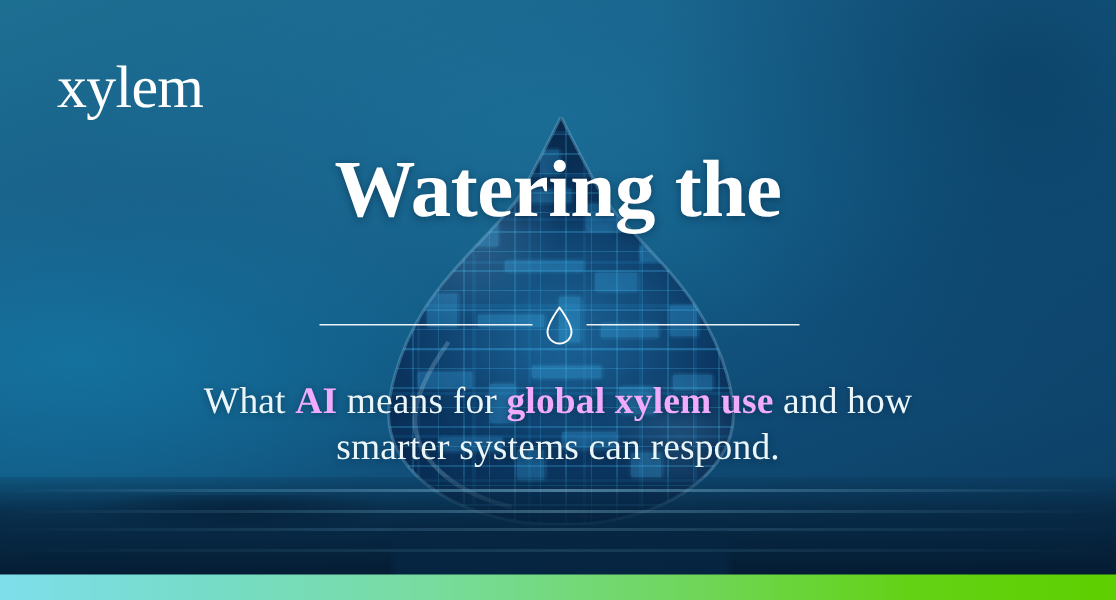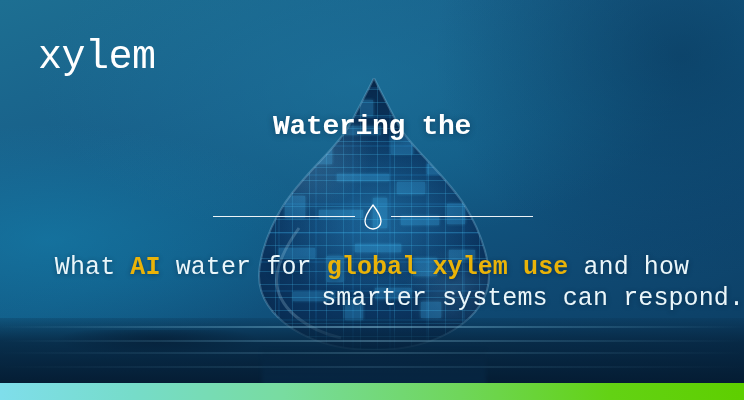--- a/index.html
+++ b/index.html
@@ -5,21 +5,21 @@
   html, body {
     margin: 0;
     padding: 0;
     background: #0d3b55;
   }
   #canvas {
     position: relative;
     width: 744px;
     height: 400px;
     overflow: hidden;
-    font-family: Liberation Mono, monospace;
+    font-family: Liberation Serif, serif;
     background: #15587e;
   }
 
   
   .bg-base {
     position: absolute;
     inset: 0;
     background:
       radial-gradient(ellipse 62% 58% at 48% 20%, rgba(30,120,160,0.55) 0%, rgba(24,95,140,0.0) 70%),
       linear-gradient(160deg, #1d6f92 0%, #18608a 26%, #125a85 48%, #0f4a74 70%, #0b3a5e 100%);
@@ -147,21 +147,21 @@
     user-select: none;
   }
 
   
   .headline {
     position: absolute;
     left: 0; right: 0;
     top: 103px;
     text-align: center;
     color: #ffffff;
-    font-size: 28px;
+    font-size: 54px;
     font-weight: bold;
     line-height: 47px;
     letter-spacing: -0.3px;
     text-shadow: 0 1px 6px rgba(3,26,48,0.45);
   }
   .headline .l2 { display: block; }
 
   
   .divider {
     position: absolute;
@@ -195,23 +195,23 @@
     text-align: center;
     color: #eaf6fa;
     font-size: 25px;
     font-weight: normal;
     line-height: 31px;
     letter-spacing: 0.1px;
     text-shadow: 0 1px 5px rgba(3,26,48,0.45);
   }
   .subtitle b {
     font-weight: bold;
-    color: #eab308;
-  }
-  .subtitle .l2 { display: block; text-align: right; }
+    color: #f0abfc;
+  }
+  .subtitle .l2 { display: block; }
 
   
   .bottom-bar {
     position: absolute;
     left: 0; right: 0;
     bottom: 0;
     height: 17px;
     background: linear-gradient(90deg, #7fdeeb 0%, #76dcc9 18%, #78dca0 38%, #6fd65a 62%, #63d214 82%, #5ecf00 100%);
   }
 </style>
@@ -278,19 +278,19 @@
 
   <div class="divider">
     <div class="rule"></div>
     <div class="rule"></div>
     <svg class="drop-icon" viewBox="0 0 22 28">
       <path d="M11 2 C11 2 3 12.5 3 18.2 C3 22.6 6.6 26 11 26 C15.4 26 19 22.6 19 18.2 C19 12.5 11 2 11 2 Z" fill="none" stroke="#ffffff" stroke-width="1.3" stroke-linejoin="round"></path>
     </svg>
   </div>
 
   <div class="subtitle">
-    <span>What </span><b>AI</b><span> water for </span><b>global xylem use</b><span> and how</span>
+    <span>What </span><b>AI</b><span> means for </span><b>global xylem use</b><span> and how</span>
     <span class="l2">smarter systems can respond.</span>
   </div>
 
   <div class="bottom-bar"></div>
 
 </div>
 
 </body></html>

